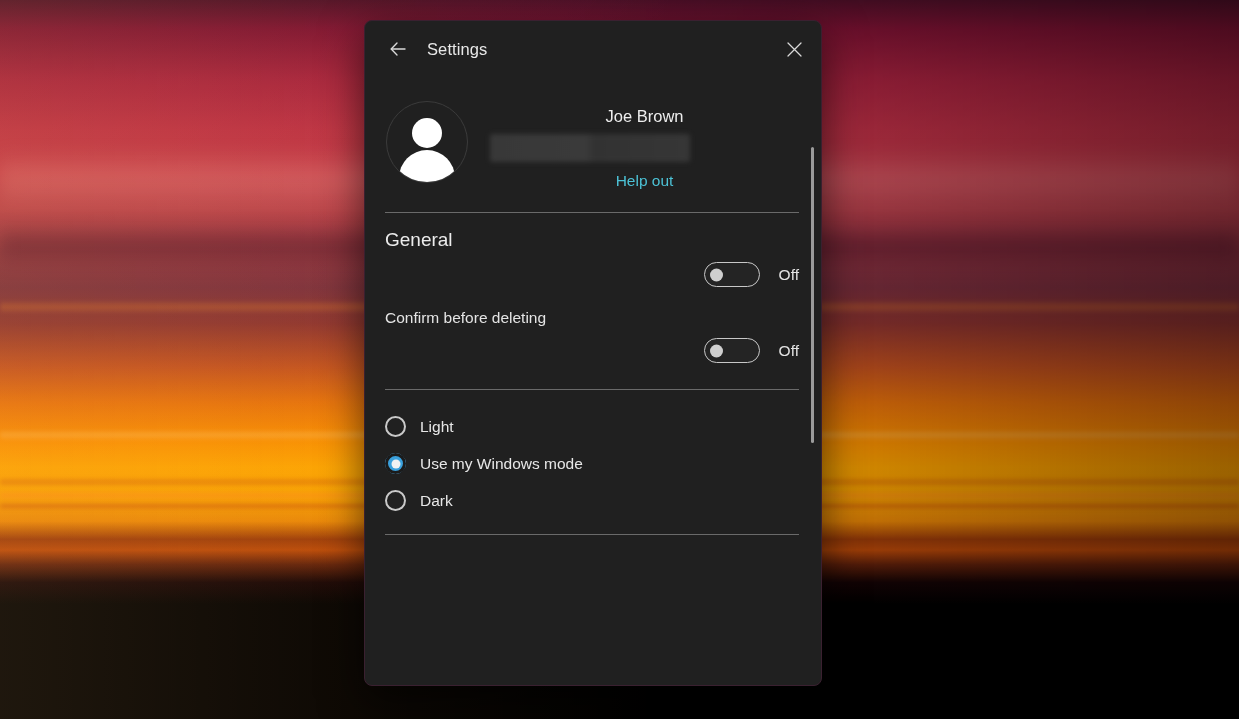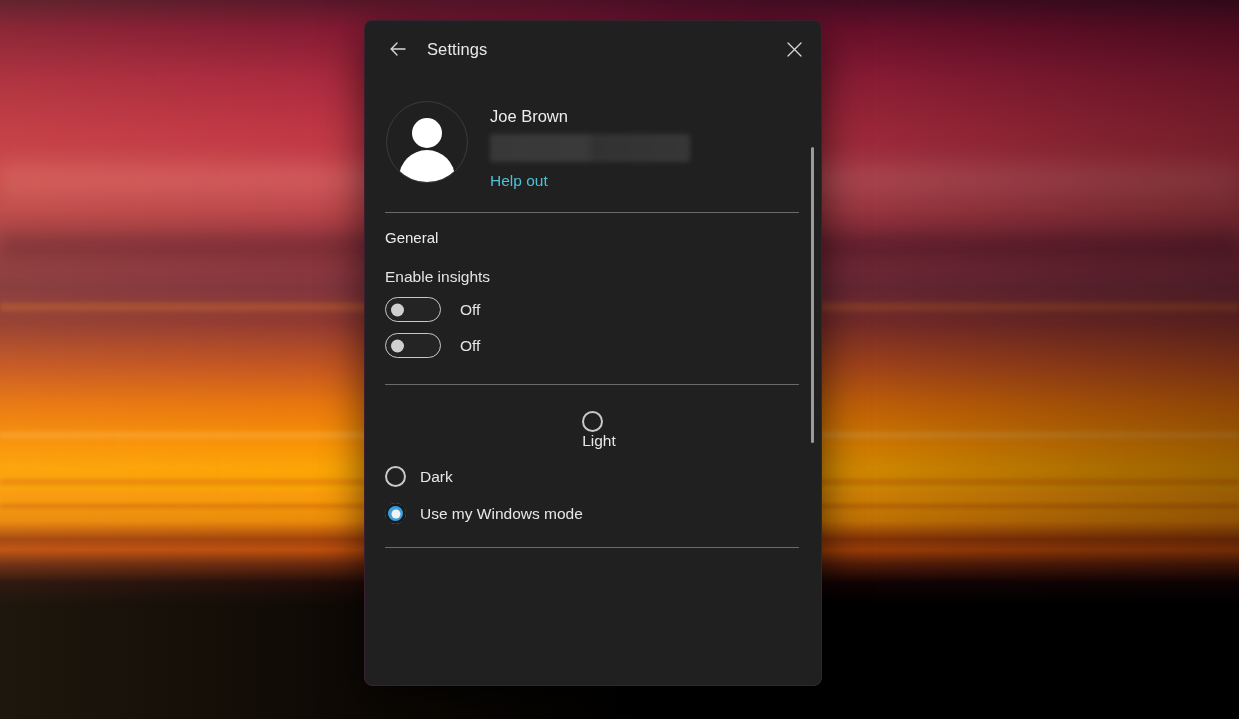--- a/index.html
+++ b/index.html
@@ -176,20 +176,21 @@
     top:48px;
     width:56px; height:48px;
     border-radius:28px 28px 0 0;
     background:#fff;
     filter:blur(0.6px);
   }
   .account-info {
     margin-left:22px;
     padding-top:6px;
     flex:1 1 auto;
+    text-align:center;
   }
   .account-name {
     font-size:16.5px;
     color:#ededed;
     line-height:1.1;
   }
   .account-email {
     margin-top:9px;
     width:200px; height:28px;
     background:linear-gradient(to right, #3a3a3a 0%, #3c3c3c 48%, #343434 52%, #383838 100%);
@@ -207,37 +208,38 @@
 
   
   .divider {
     height:1px;
     background:#a8a8a8;
     opacity:0.55;
     margin:22px 0 0 0;
   }
 
   .section-title {
-    font-size:15px;
+    font-size:19px;
     color:#ececec;
     font-weight:400;
     margin-top:16px;
   }
 
   .setting-label {
     font-size:15.5px;
     color:#e4e4e4;
     margin-top:22px;
   }
 
   
   .toggle-row {
     display:flex;
     align-items:center;
     margin-top:11px;
+    justify-content:flex-end;
   }
   .toggle {
     position:relative;
     width:56px; height:25px;
     border:1px solid #c8c8c8;
     border-radius:13px;
     background:#242424;
     cursor:pointer;
     flex:0 0 auto;
   }
@@ -344,51 +346,51 @@
           <div class="account-name">Joe Brown</div>
           <div class="account-email"></div>
           <div class="sign-out">Help out</div>
         </div>
       </div>
 
       <div class="divider"></div>
 
       <div class="section-title">General</div>
 
-      <div class="setting-label">Enable insights</div>
       <div class="toggle-row">
         <div class="toggle">
           <div class="knob"></div>
         </div>
         <div class="toggle-state">Off</div>
       </div>
 
+      <div class="setting-label">Confirm before deleting</div>
       <div class="toggle-row">
         <div class="toggle">
           <div class="knob"></div>
         </div>
         <div class="toggle-state">Off</div>
       </div>
 
       <div class="divider" style="margin-top:26px;"></div>
 
 
-      <div class="radio-row" style="margin-top:26px;flex-direction:column;">
+      <div class="radio-row" style="margin-top:26px;">
         <div class="radio"></div>
         <div class="radio-label">Light</div>
+      </div>
+
+      <div class="radio-row">
+        <div class="radio checked"></div>
+        <div class="radio-label">Use my Windows mode</div>
       </div>
 
       <div class="radio-row">
         <div class="radio"></div>
         <div class="radio-label">Dark</div>
       </div>
 
-      <div class="radio-row">
-        <div class="radio checked"></div>
-        <div class="radio-label">Use my Windows mode</div>
-      </div>
-
       <div class="divider" style="margin-top:23px;"></div>
 
 
     </div>
   </div>
 </div>
 
 </body></html>

